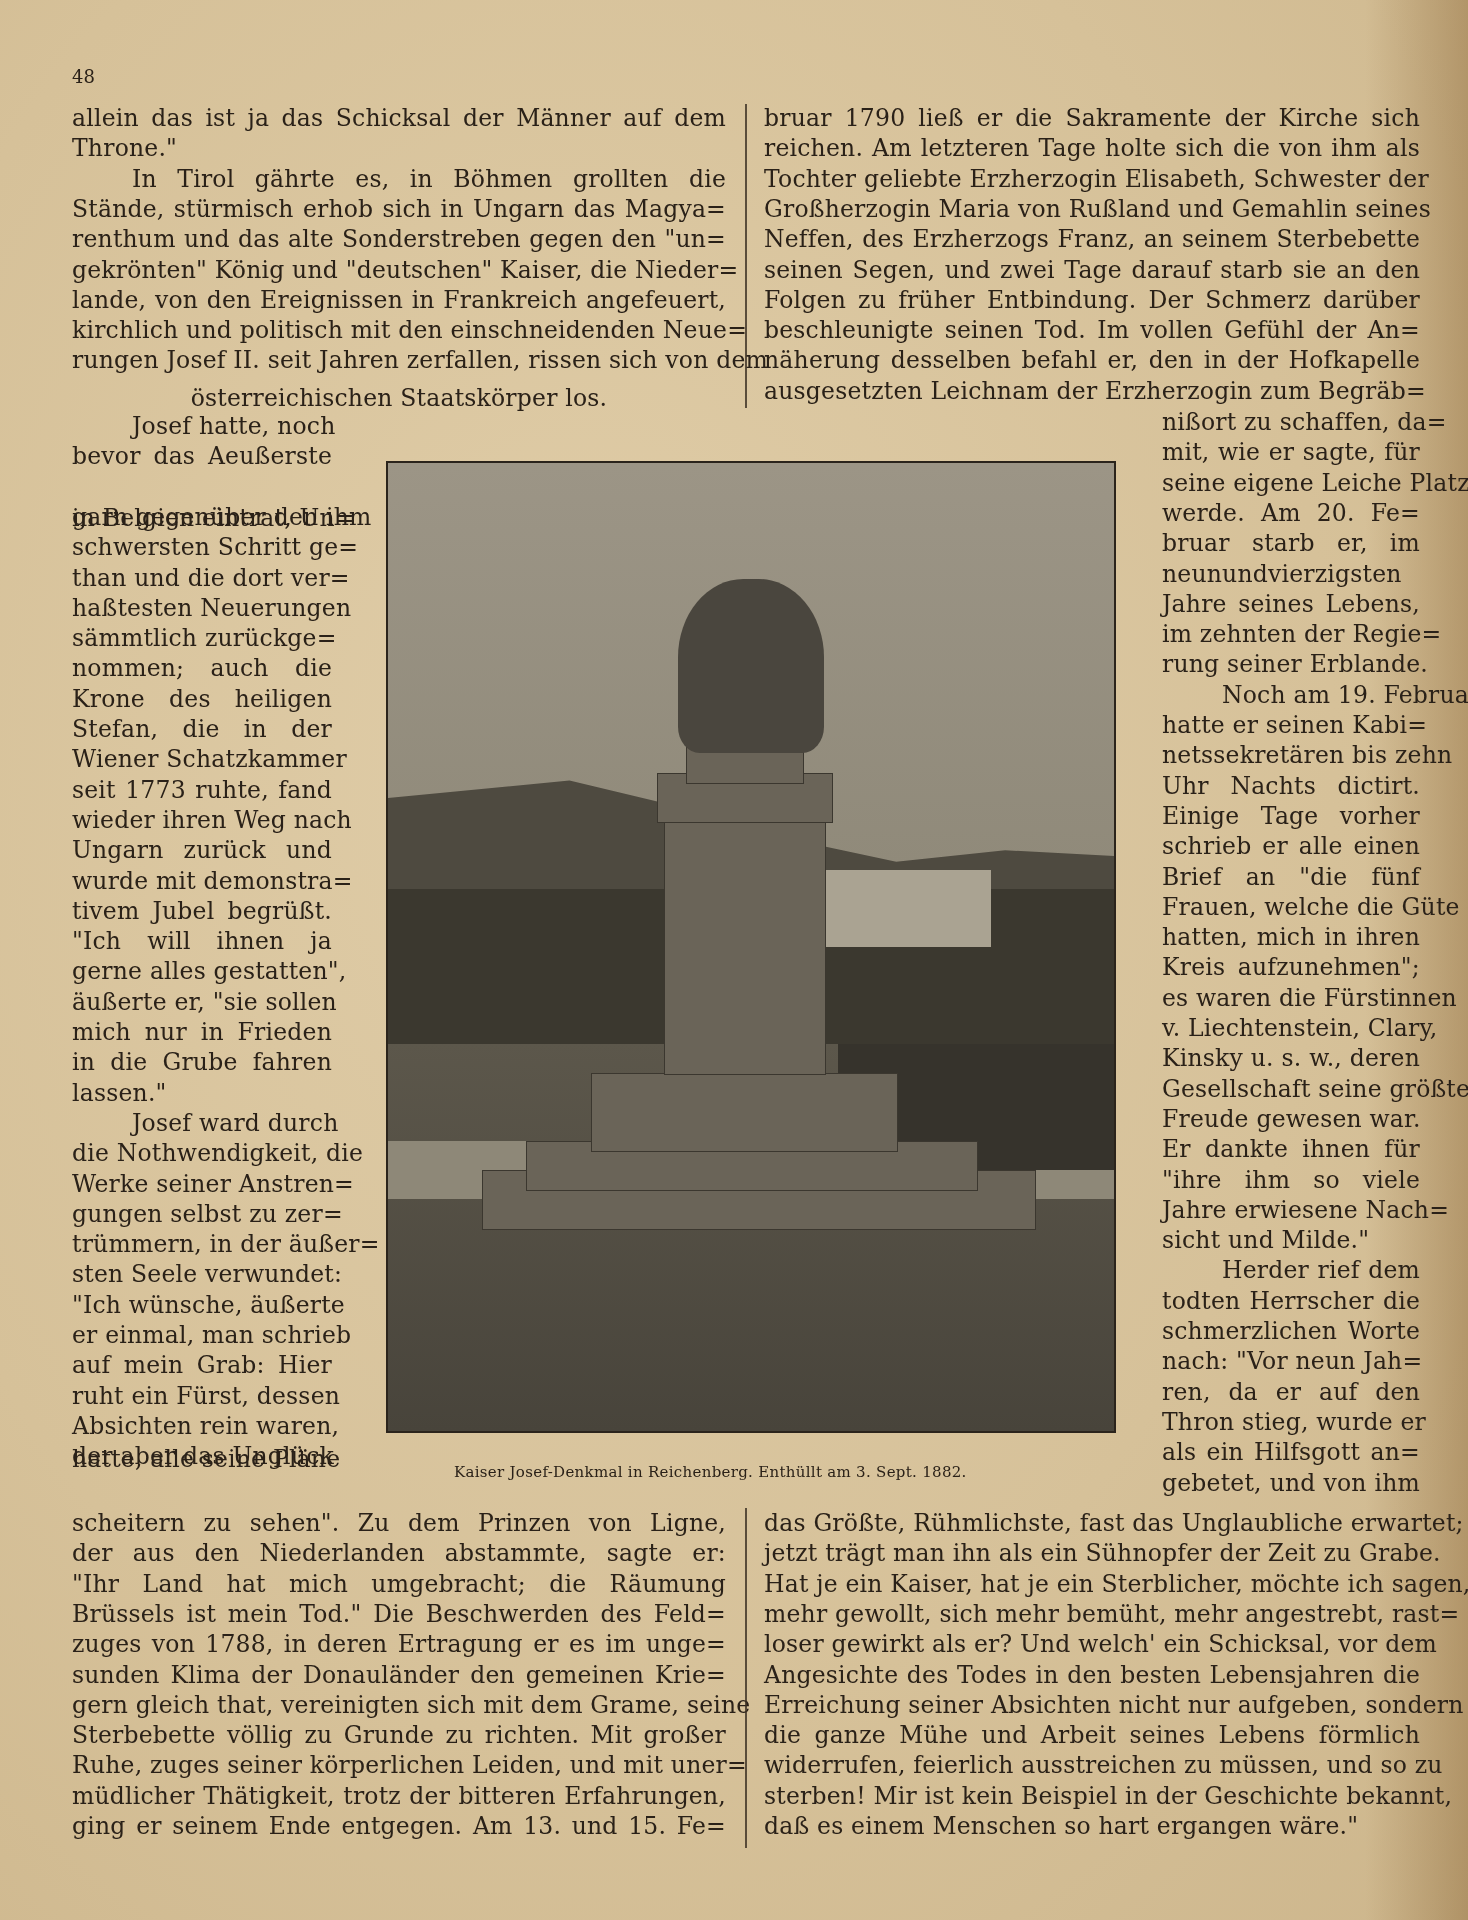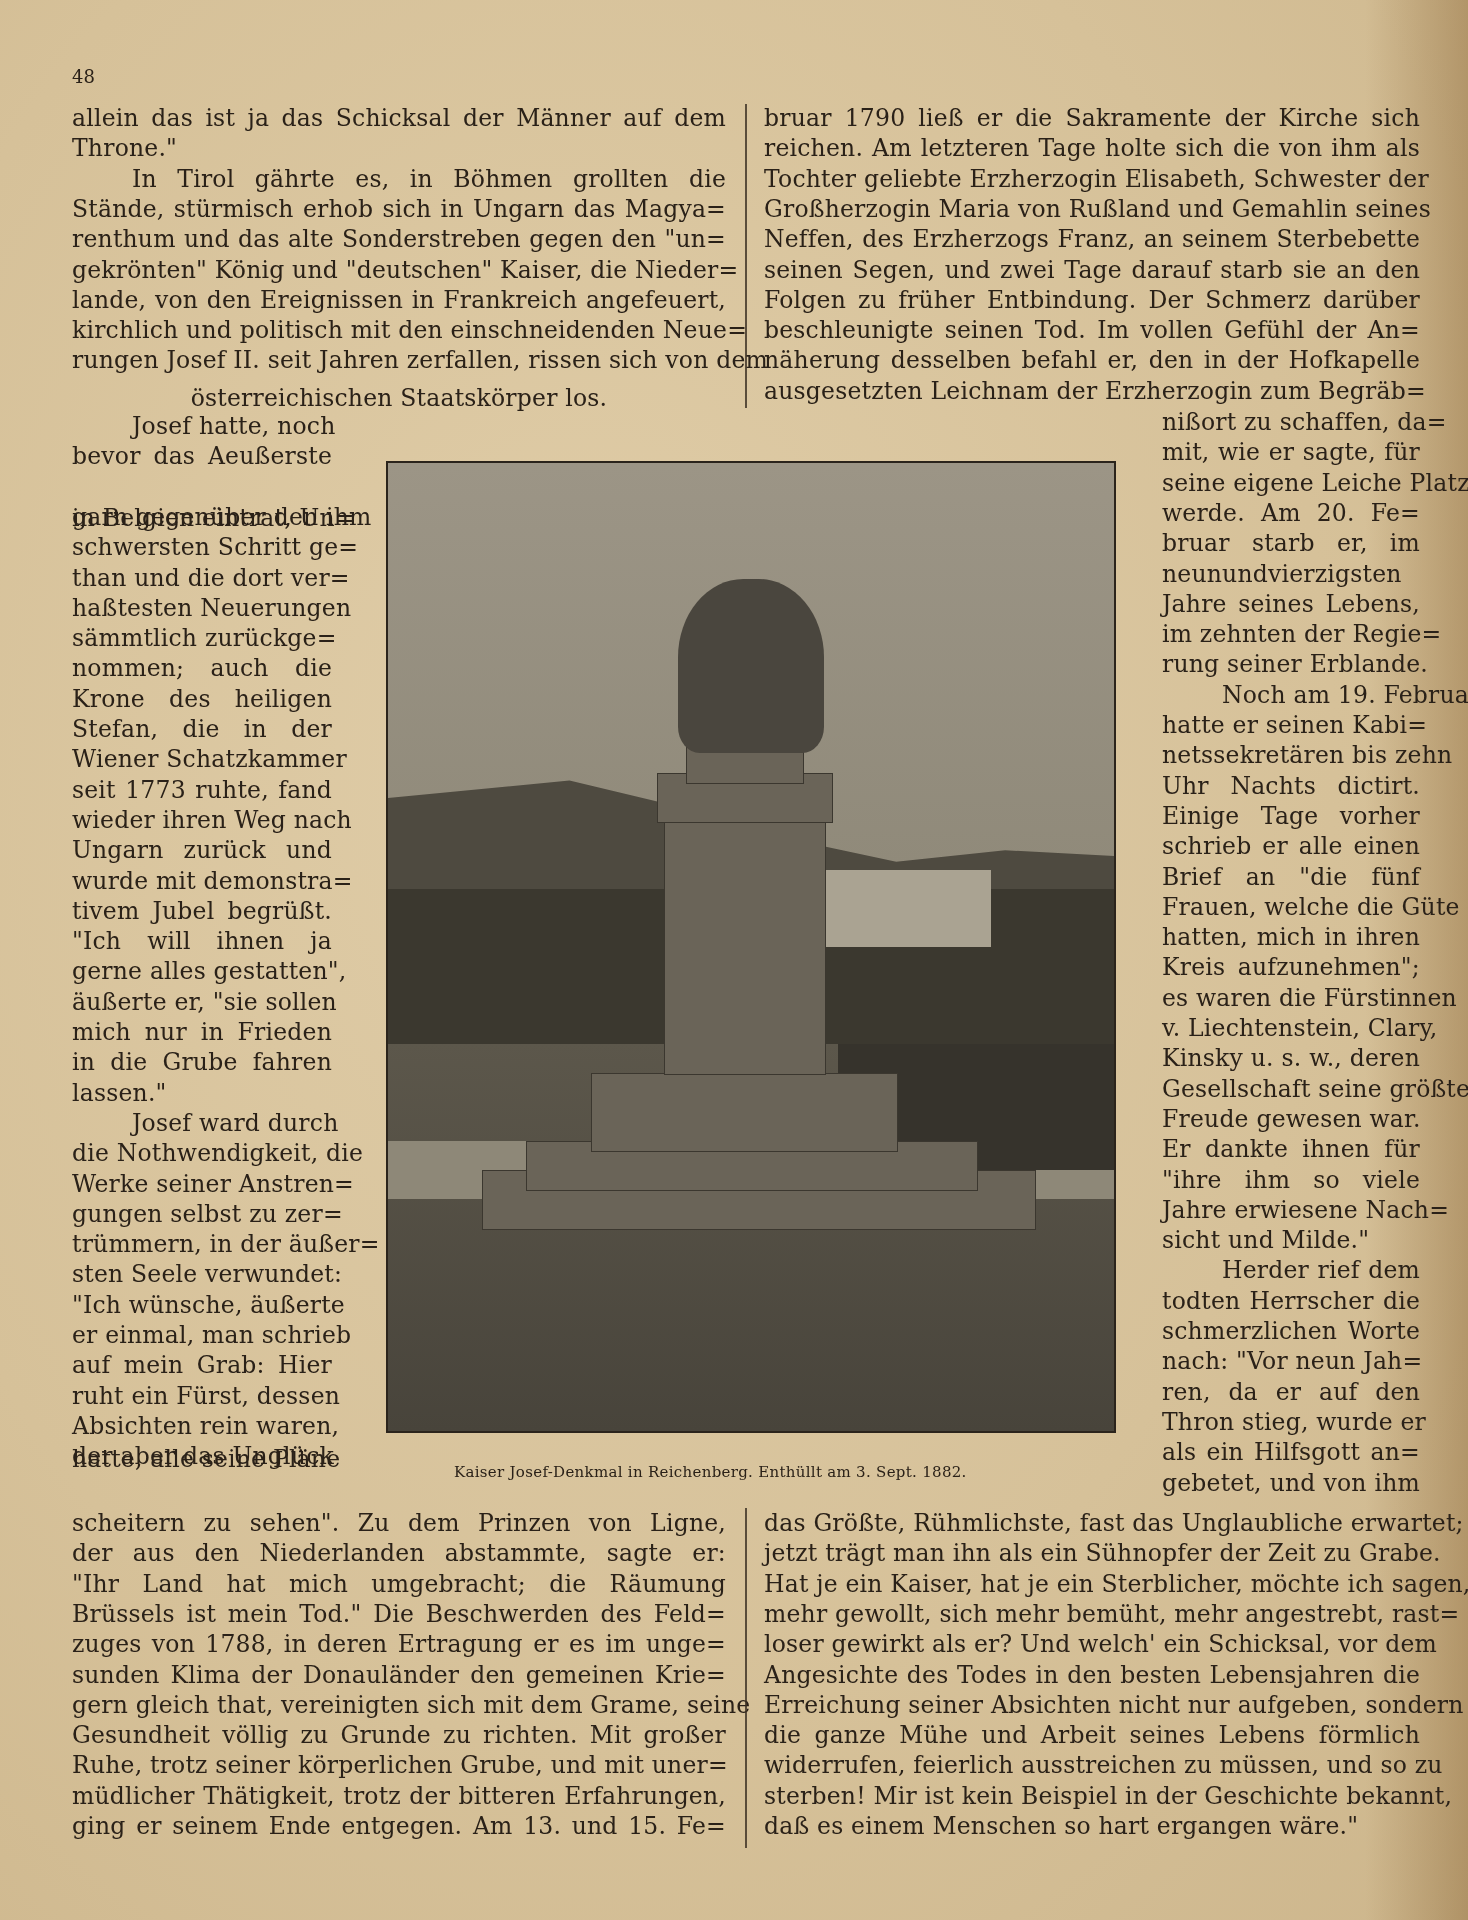--- a/index.html
+++ b/index.html
@@ -162,22 +162,22 @@
   <div class="caption">Kaiser Josef-Denkmal in Reichenberg. Enthüllt am 3. Sept. 1882.</div>
 
   <div id="col-bottom-left">
       <div class="line just" style="left: 72px; top: 1508px; width: 654px;">scheitern zu sehen". Zu dem Prinzen von Ligne,</div>
       <div class="line just" style="left: 72px; top: 1538.3px; width: 654px;">der aus den Niederlanden abstammte, sagte er:</div>
       <div class="line just" style="left: 72px; top: 1568.6px; width: 654px;">"Ihr Land hat mich umgebracht; die Räumung</div>
       <div class="line just" style="left: 72px; top: 1598.9px; width: 654px;">Brüssels ist mein Tod." Die Beschwerden des Feld=</div>
       <div class="line just" style="left: 72px; top: 1629.2px; width: 654px;">zuges von 1788, in deren Ertragung er es im unge=</div>
       <div class="line just" style="left: 72px; top: 1659.5px; width: 654px;">sunden Klima der Donauländer den gemeinen Krie=</div>
       <div class="line just" style="left: 72px; top: 1689.8px; width: 654px;">gern gleich that, vereinigten sich mit dem Grame, seine</div>
-      <div class="line just" style="left: 72px; top: 1720.1px; width: 654px;">Gesundheit völlig zu Grunde zu richten. Mit großer</div>
-      <div class="line just" style="left: 72px; top: 1750.4px; width: 654px;">Ruhe, trotz seiner körperlichen Grube, und mit uner=</div>
+      <div class="line just" style="left: 72px; top: 1720.1px; width: 654px;">Sterbebette völlig zu Grunde zu richten. Mit großer</div>
+      <div class="line just" style="left: 72px; top: 1750.4px; width: 654px;">Ruhe, zuges seiner körperlichen Leiden, und mit uner=</div>
       <div class="line just" style="left: 72px; top: 1780.7px; width: 654px;">müdlicher Thätigkeit, trotz der bitteren Erfahrungen,</div>
       <div class="line just" style="left: 72px; top: 1811px; width: 654px;">ging er seinem Ende entgegen. Am 13. und 15. Fe=</div>
     </div>
   <div class="divider" style="left:745px;top:1508px;height:340px;"></div>
   <div id="col-bottom-right">
       <div class="line just" style="left: 764px; top: 1508px; width: 656px;">das Größte, Rühmlichste, fast das Unglaubliche erwartet;</div>
       <div class="line just" style="left: 764px; top: 1538.3px; width: 656px;">jetzt trägt man ihn als ein Sühnopfer der Zeit zu Grabe.</div>
       <div class="line just" style="left: 764px; top: 1568.6px; width: 656px;">Hat je ein Kaiser, hat je ein Sterblicher, möchte ich sagen,</div>
       <div class="line just" style="left: 764px; top: 1598.9px; width: 656px;">mehr gewollt, sich mehr bemüht, mehr angestrebt, rast=</div>
       <div class="line just" style="left: 764px; top: 1629.2px; width: 656px;">loser gewirkt als er? Und welch' ein Schicksal, vor dem</div>

